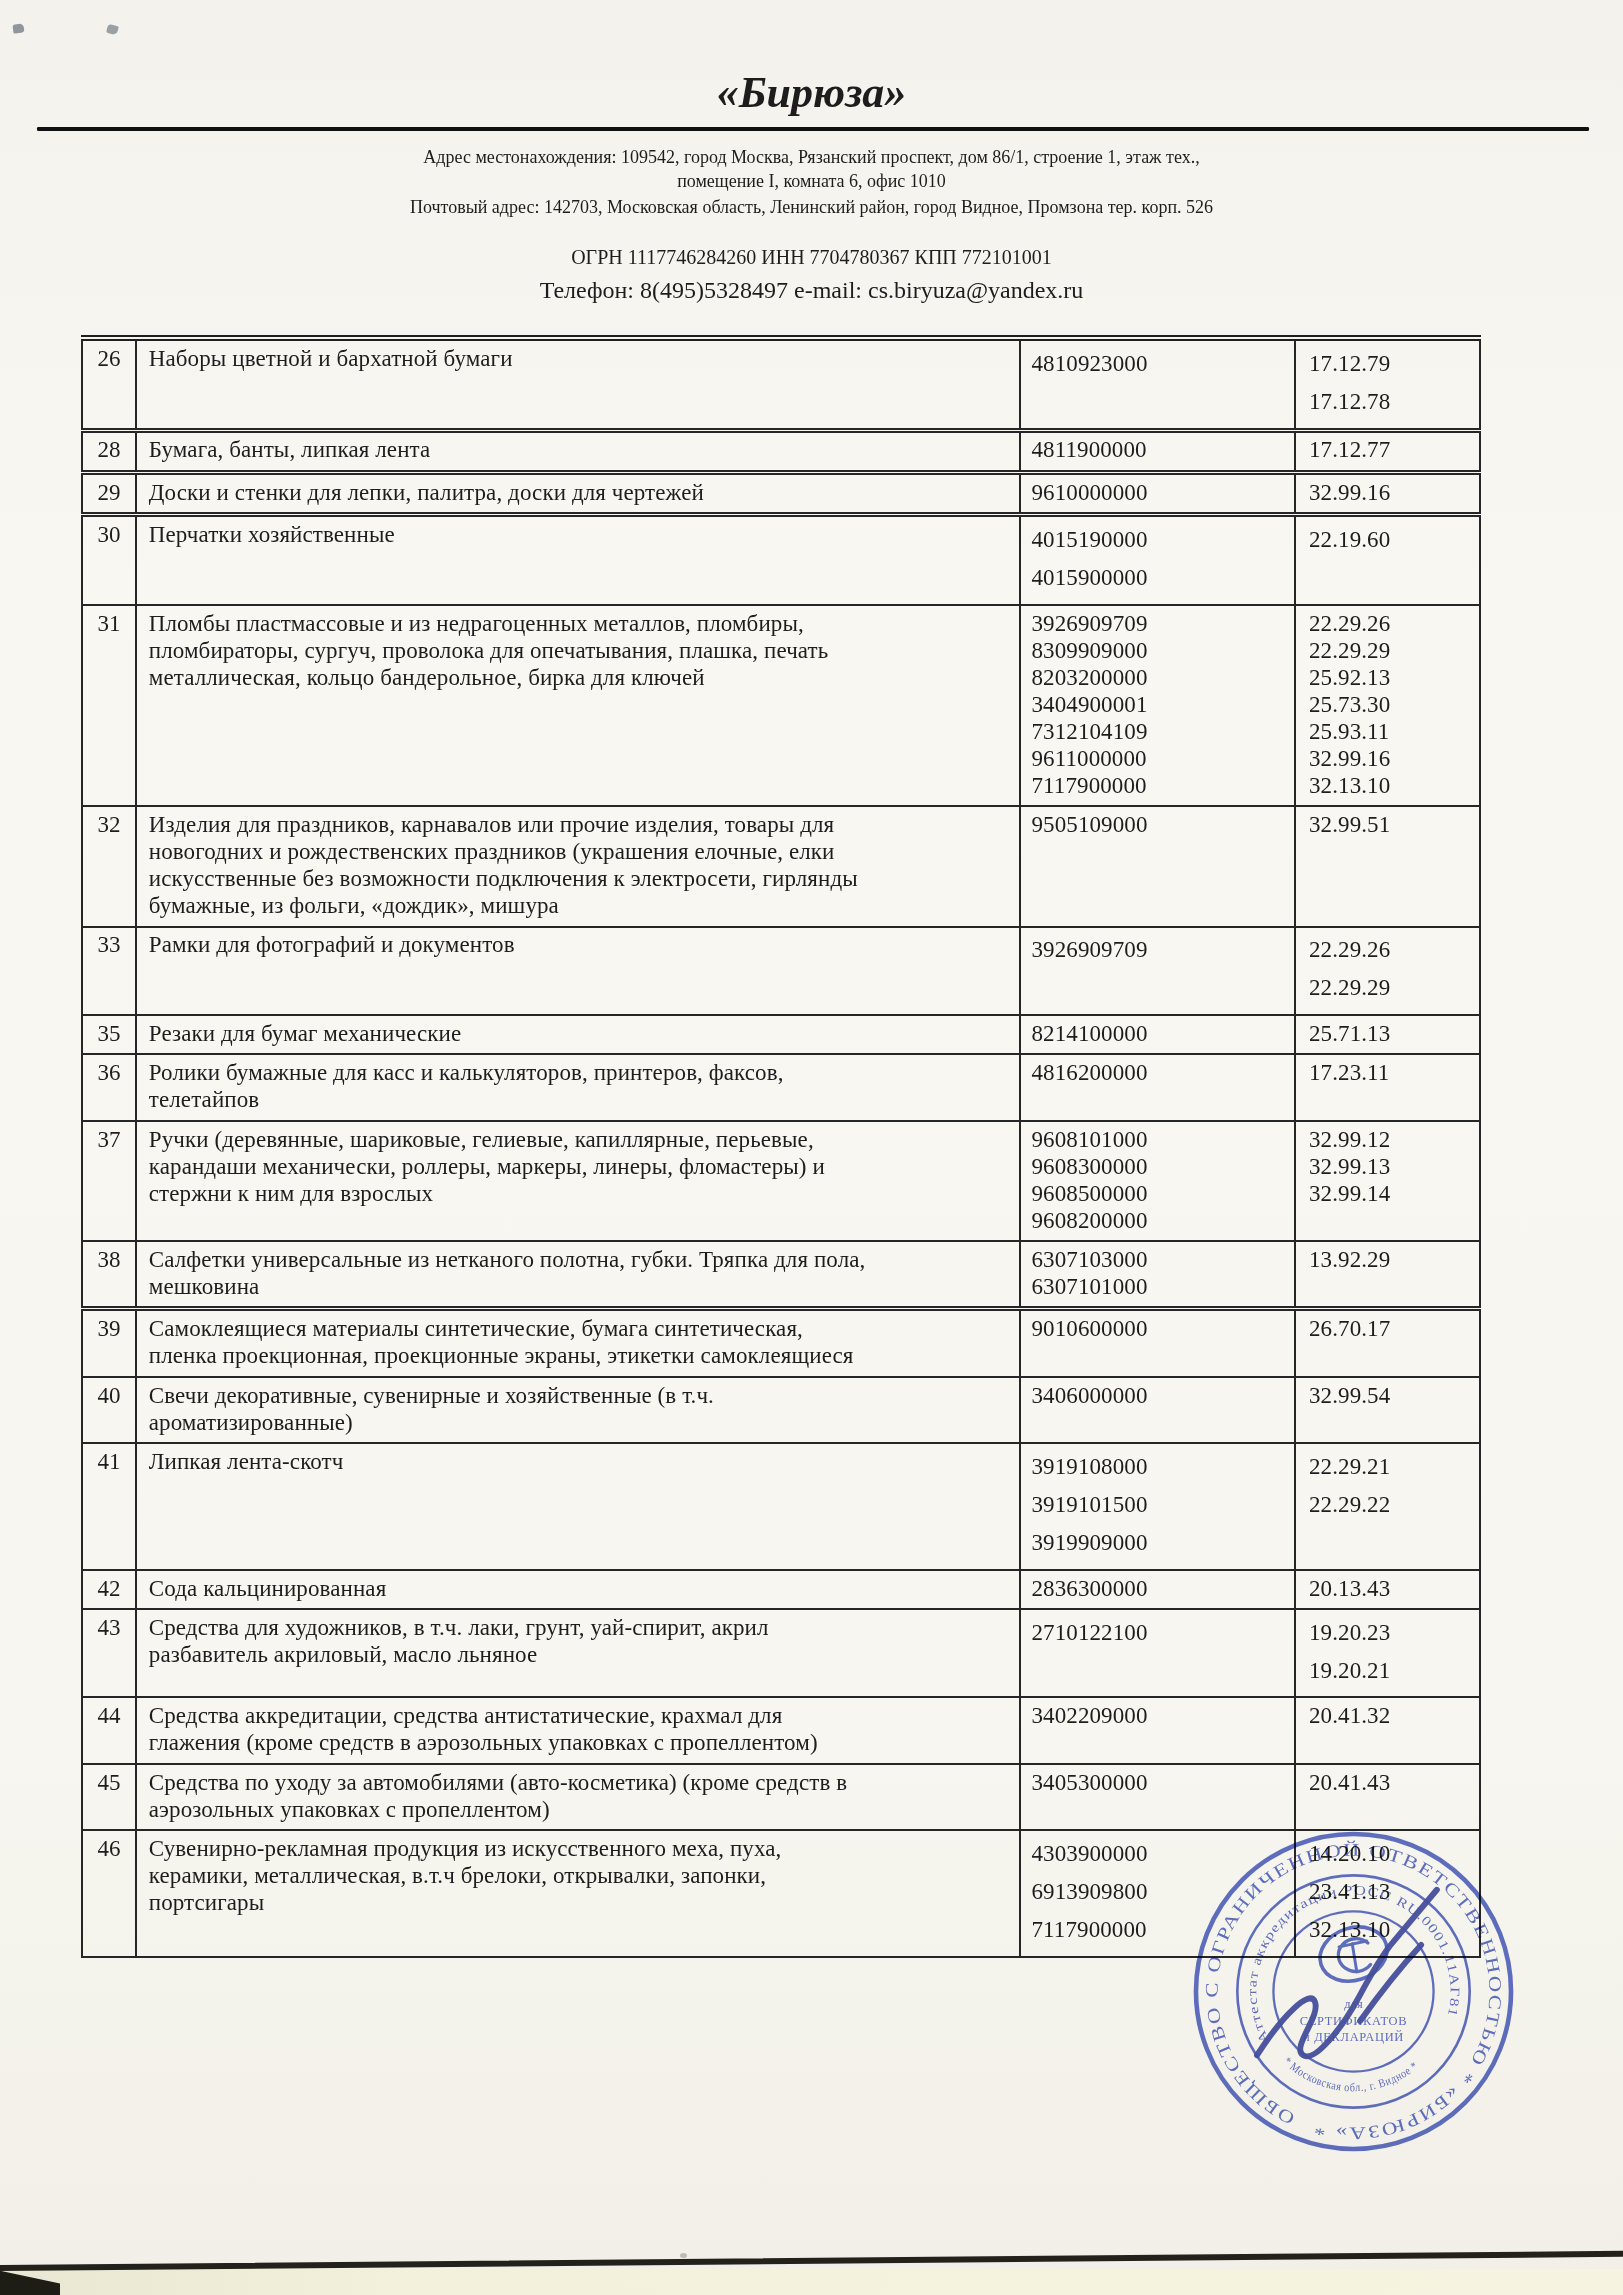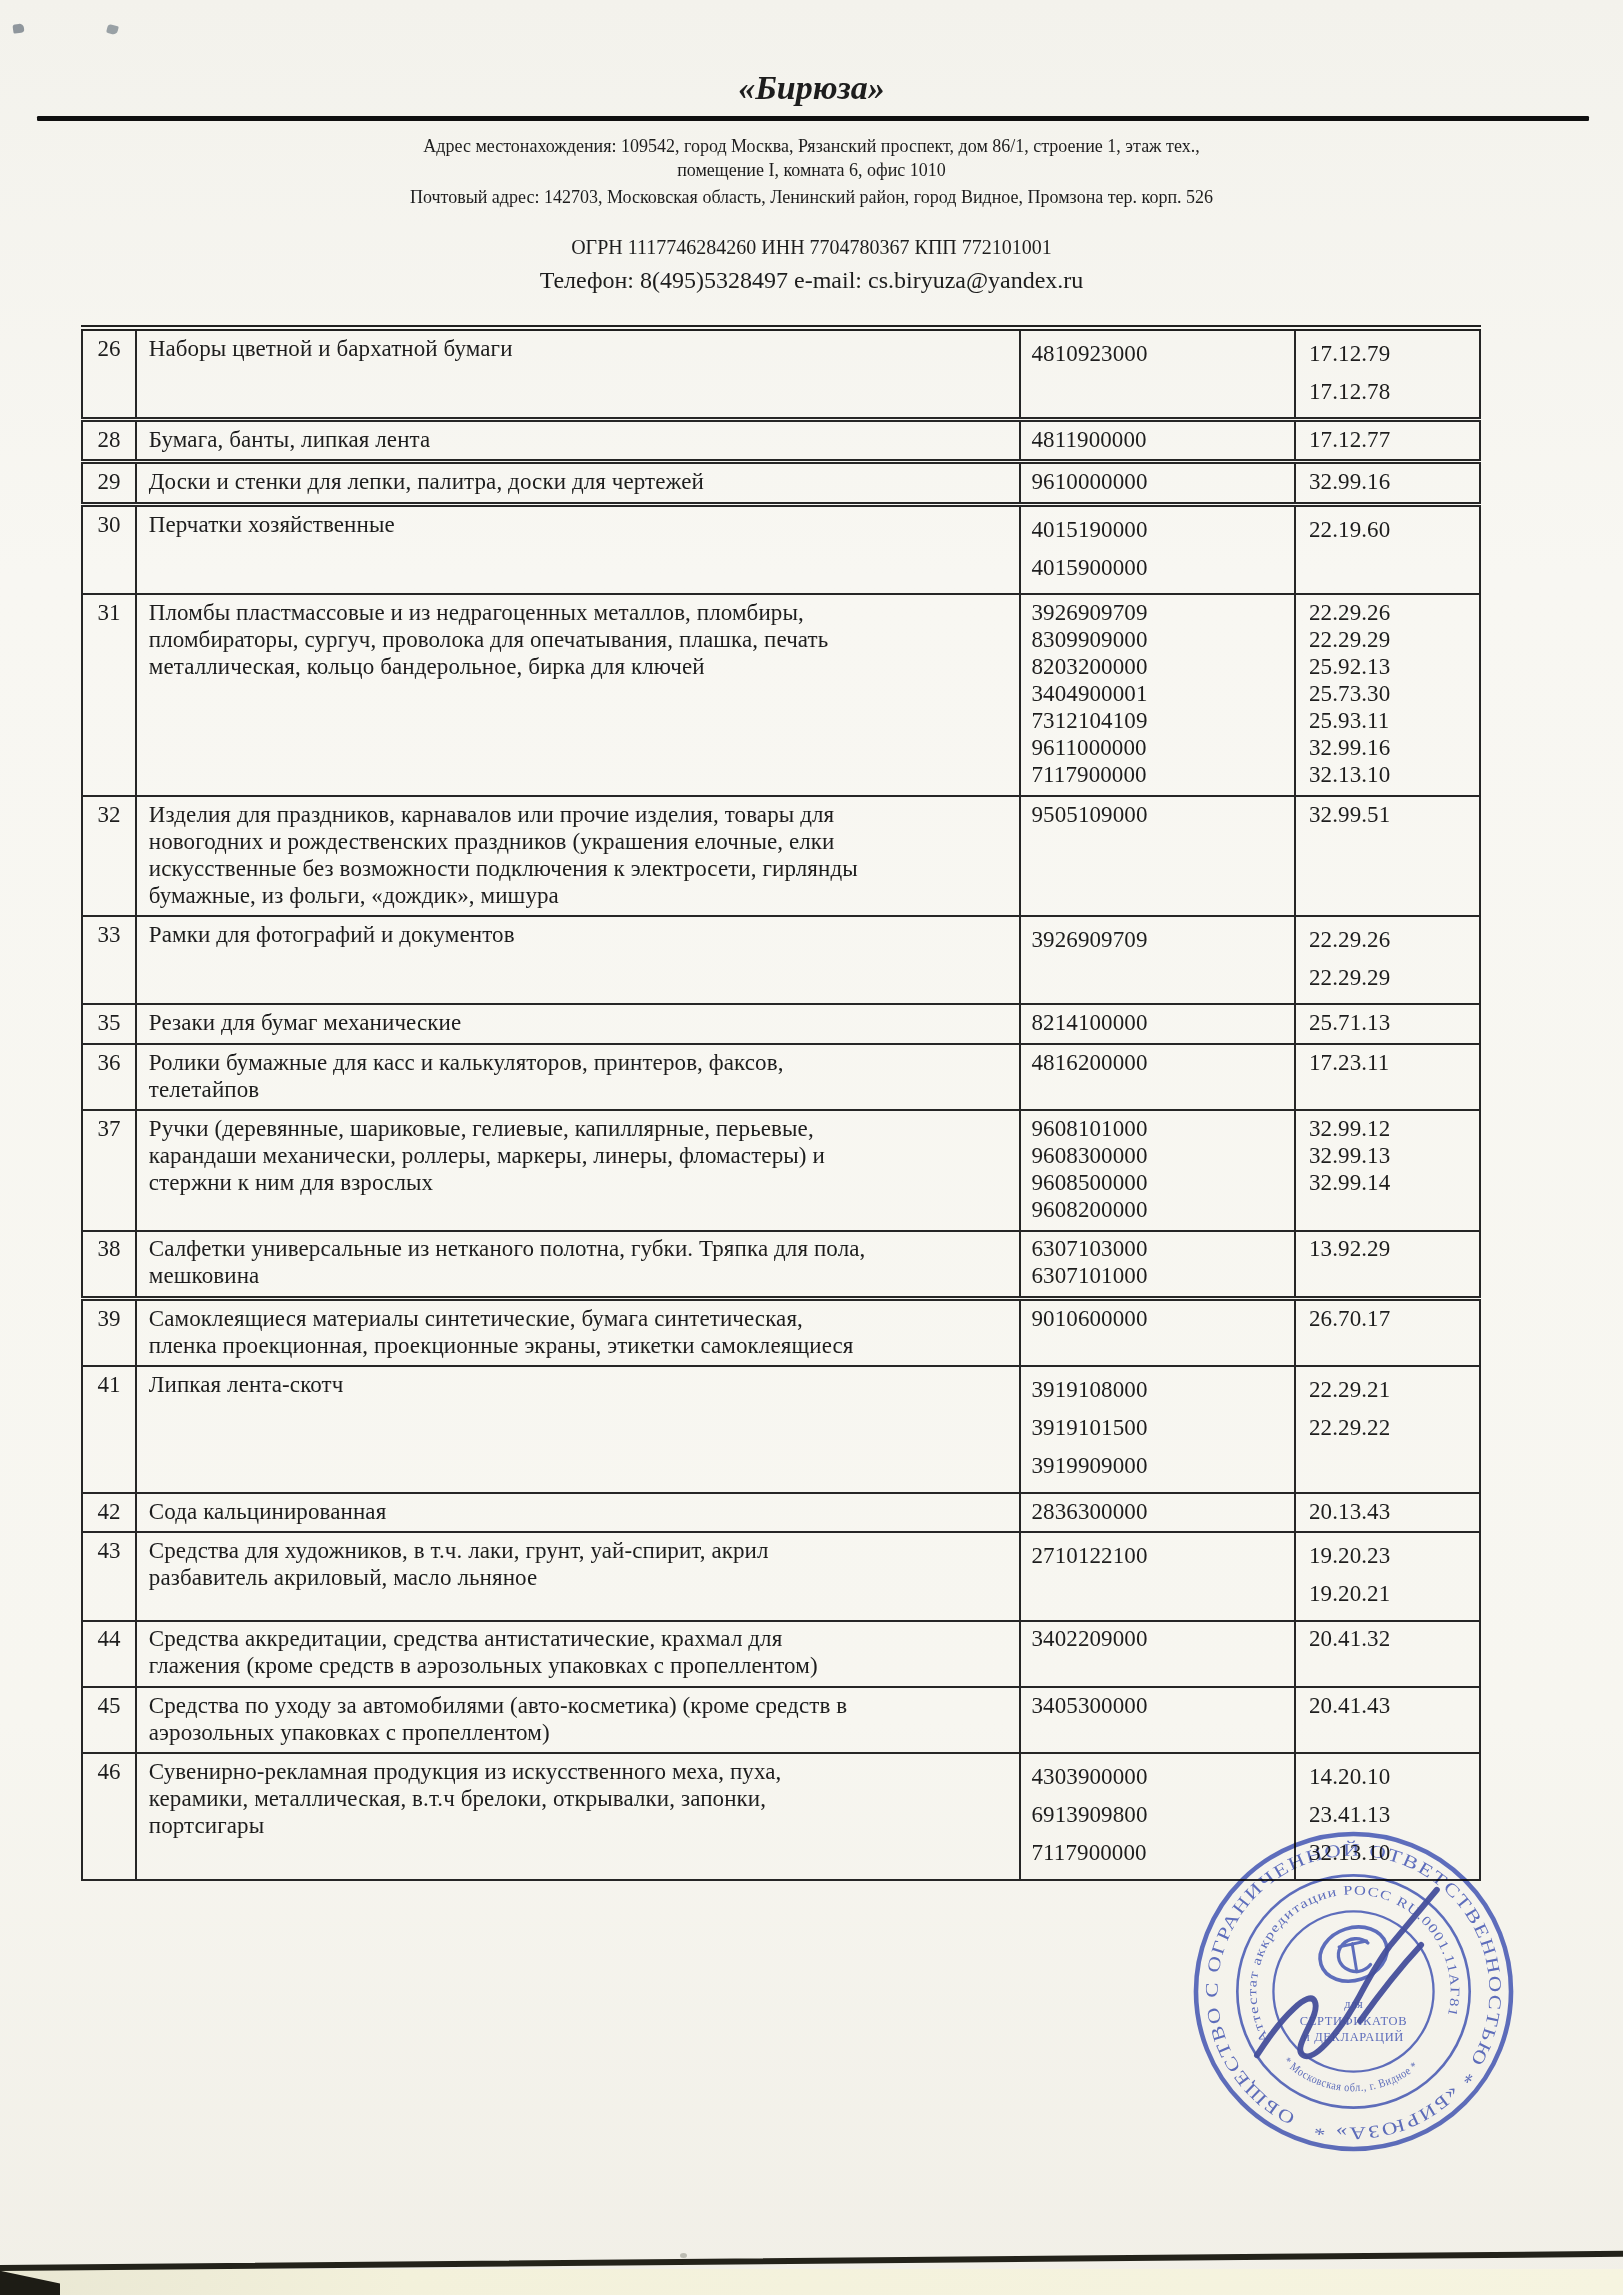--- a/index.html
+++ b/index.html
@@ -6,21 +6,21 @@
   body{
     width:1623px;height:2295px;overflow:hidden;position:relative;
     background:linear-gradient(180deg,#f3f2ec 0%,#f8f7f2 25%,#f7f6f0 75%,#f1efe7 100%);
     font-family:"Liberation Serif","DejaVu Serif",serif;
     color:#1d1d1d;
   }
   .page{position:absolute;inset:0;}
   
   .doc-header{padding-top:65px;text-align:center;}
   .t1{margin:0;font-size:37px;line-height:1.08;font-weight:700;font-style:italic;letter-spacing:0.7px;}
-  .t2{margin:5.2px 0 10.5px;font-size:34px;line-height:1.05;font-weight:700;font-style:italic;}
+  .t2{margin:5.2px 0 10.5px;font-size:44px;line-height:1.05;font-weight:700;font-style:italic;}
   .rule{height:4.6px;background:#101010;margin:0 34px 14.4px 37px;border-radius:1.3px;}
   .addr{margin:0;font-size:18px;line-height:1.33;white-space:pre-line;}
   .postal{margin:2.6px 0 0;}
   .reg{margin:26px 0 0;font-size:20px;}
   .contact{margin:7.9px 0 0;font-size:24px;}
   
   table.goods{
     margin:31px 0 0 81px;width:1398px;
     border-collapse:collapse;table-layout:fixed;
     border:2.6px solid #1f1f1f;border-top:6.5px double #1f1f1f;
@@ -173,20 +173,27 @@
 6307101000</td>
         <td class="c-okpd">13.92.29</td>
       </tr>
       <tr class="dbl">
         <td class="c-num">39</td>
         <td class="c-desc">Самоклеящиеся материалы синтетические, бумага синтетическая,
 пленка проекционная, проекционные экраны, этикетки самоклеящиеся</td>
         <td class="c-code">9010600000</td>
         <td class="c-okpd">26.70.17</td>
       </tr>
+      <tr>
+        <td class="c-num">40</td>
+        <td class="c-desc">Свечи декоративные, сувенирные и хозяйственные (в т.ч.
+ароматизированные)</td>
+        <td class="c-code">3406000000</td>
+        <td class="c-okpd">32.99.54</td>
+      </tr>
       <tr class="airy">
         <td class="c-num">41</td>
         <td class="c-desc">Липкая лента-скотч</td>
         <td class="c-code">3919108000
 3919101500
 3919909000</td>
         <td class="c-okpd">22.29.21
 22.29.22</td>
       </tr>
       <tr>

